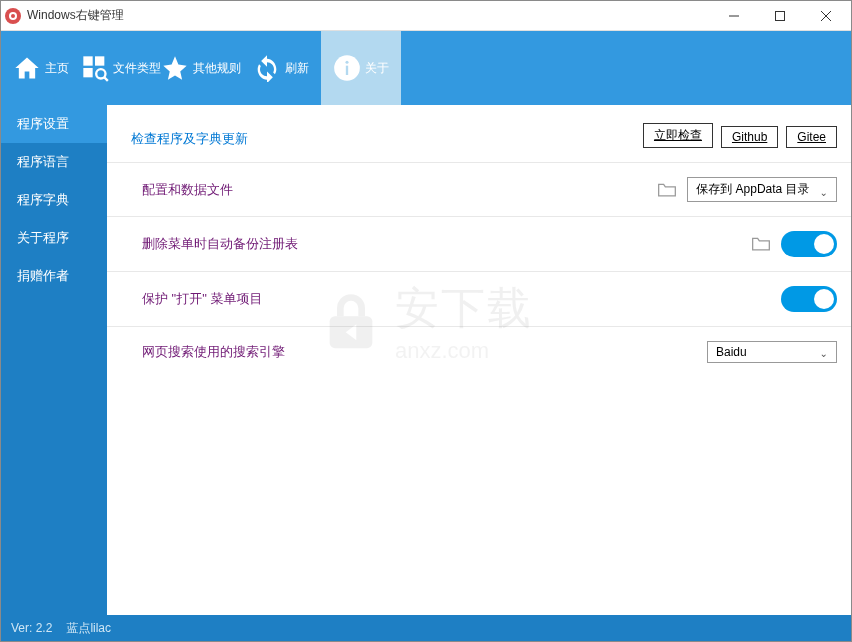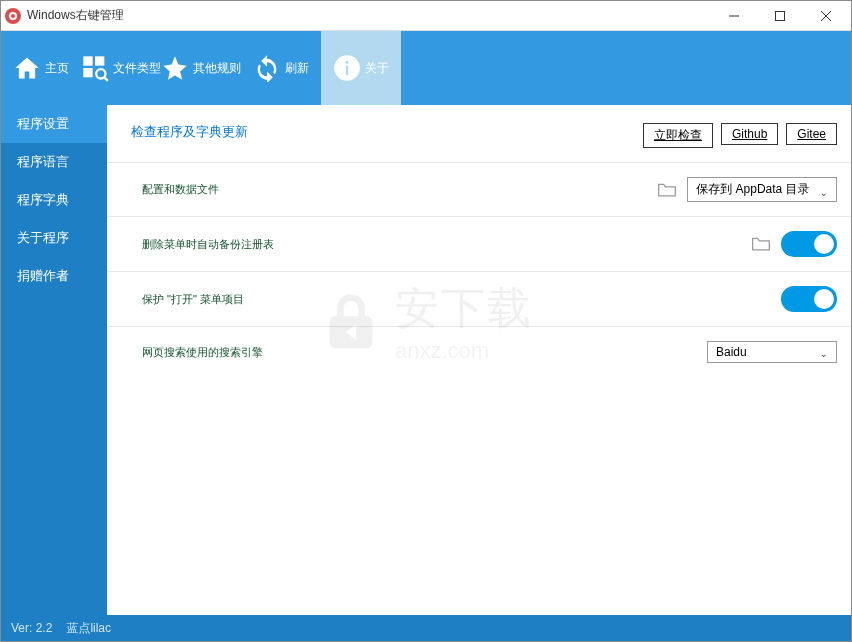--- a/index.html
+++ b/index.html
@@ -22,27 +22,27 @@
 .tool-icon { width: 28px; height: 28px; display: flex; align-items: center; justify-content: center; }
 
 
 .main { display: flex; height: calc(100% - 30px - 74px - 26px); }
 .sidebar { width: 106px; background: #1e7fc4; color: #fff; }
 .sidebar-item { padding: 10px 16px; font-size: 13px; cursor: pointer; }
 .sidebar-item.active { background: #3399e0; }
 .content { flex: 1; background: #fff; padding: 0; }
 
 
-.toprow { display: flex; align-items: flex-start; padding: 18px 14px 14px 24px; }
+.toprow { display: flex; align-items: flex-end; padding: 18px 14px 14px 24px; }
 .linktext { color: #0078d4; font-size: 13px; flex: 1; }
 .btn-outline { border: 1px solid #333; background: #fff; padding: 3px 10px; font-size: 12px; margin-left: 8px; cursor: pointer; text-decoration: underline; }
 
 
 .row { display: flex; align-items: center; padding: 14px 14px 14px 24px; border-top: 1px solid #e8e8e8; }
-.row-label { font-size: 11px; color: #14532d; flex: 1; padding-left: 11px; }
+.row-label { font-size: 13px; color: #701a75; flex: 1; padding-left: 11px; }
 .folder-icon { width: 20px; height: 18px; margin-right: 10px; cursor: pointer; }
 .folder-icon svg { fill: none; stroke: #999; stroke-width: 1.5; }
 .select { border: 1px solid #999; padding: 3px 8px; font-size: 12px; min-width: 130px; display: flex; align-items: flex-end; justify-content: space-between; cursor: pointer; background: #fff; }
 .select .chev { margin-left: 10px; font-size: 10px; color: #555; }
 
 
 .toggle { width: 56px; height: 26px; background: #0099e5; border-radius: 13px; position: relative; cursor: pointer; }
 .toggle::after { content: ""; position: absolute; right: 3px; top: 3px; width: 20px; height: 20px; background: #fff; border-radius: 50%; }
 
 

